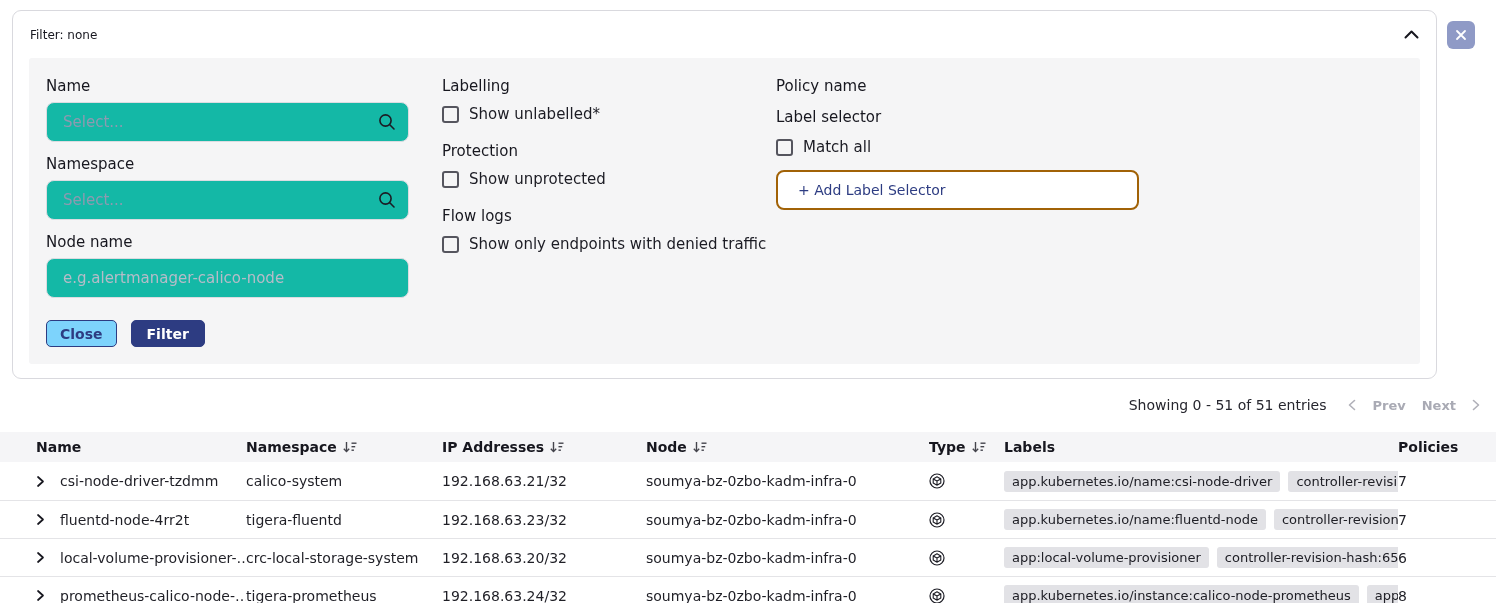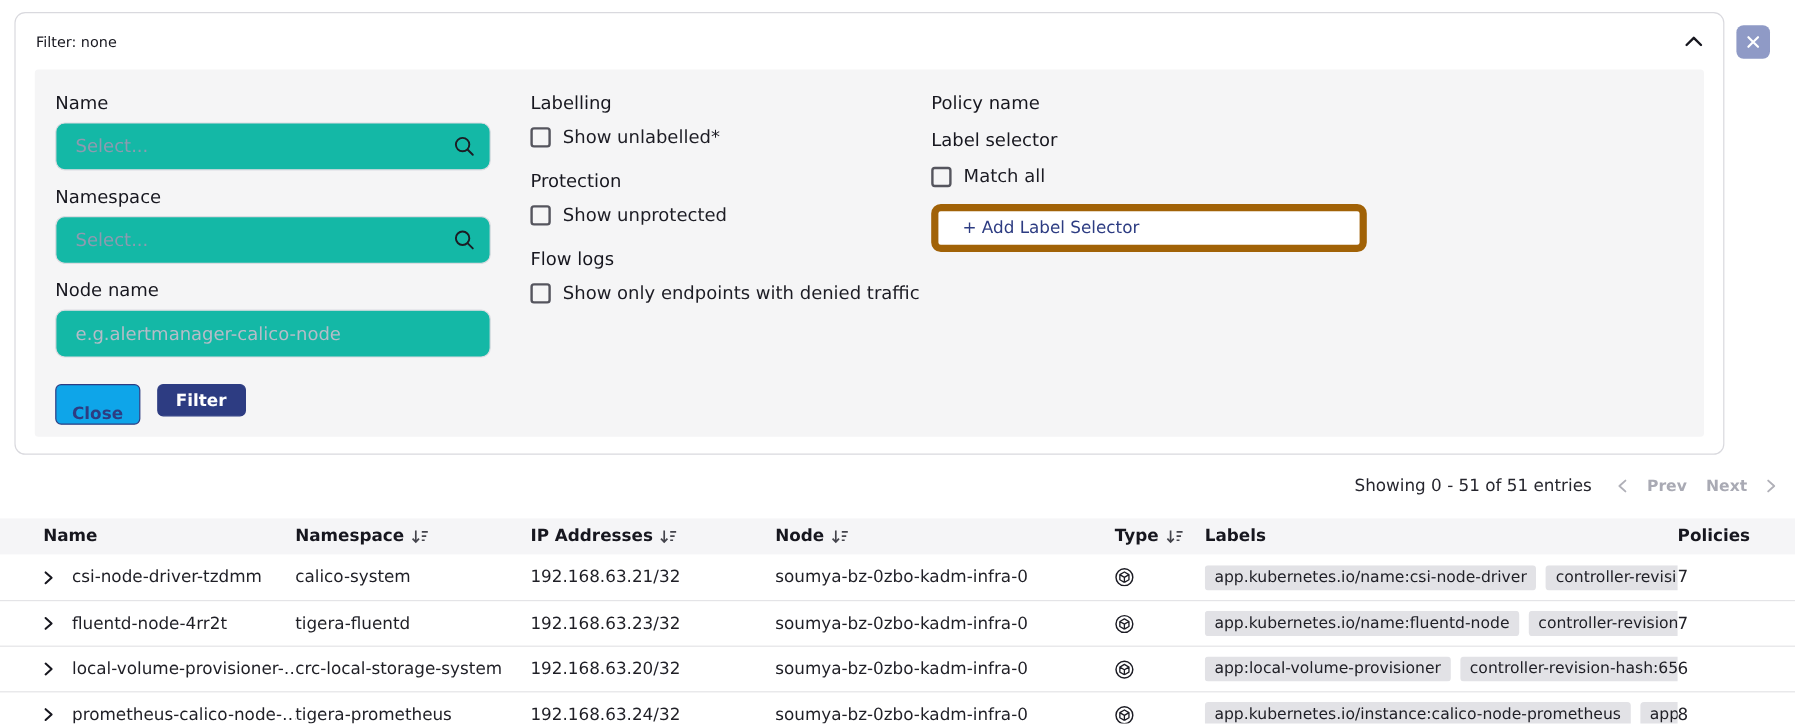--- a/index.html
+++ b/index.html
@@ -66,37 +66,37 @@
   .cb-row { display: flex; align-items: center; gap: 10px; margin-bottom: 4px; height: 20px; }
   .checkbox {
     width: 17px; height: 17px; flex: 0 0 17px;
     border: 2px solid #55555e; border-radius: 3px;
     background: transparent; cursor: pointer;
   }
   .cb-label { font-size: 15px; color: #1c1c24; cursor: pointer; }
 
   .btn-row { display: flex; gap: 14px; margin-top: 22px; }
   .btn-close {
-    background: #0ea5e9; color: #2d3c82;
+    background: #7dd3fc; color: #2d3c82;
     border: 1.5px solid #2d3c82; border-radius: 5px;
     font-family: inherit; font-size: 14px; font-weight: 600;
-    padding: 16px 13px; height: 27px; cursor: pointer;
+    padding: 4px 13px; height: 27px; cursor: pointer;
   }
   .btn-filter {
     background: #2d3c82; color: #fff;
     border: 1.5px solid #2d3c82; border-radius: 5px;
     font-family: inherit; font-size: 14px; font-weight: 600;
     padding: 4px 15px; height: 27px; cursor: pointer;
   }
 
   .match-all { margin-top: 11px; }
   .add-selector-btn {
     margin-top: 9px;
     width: 363px; height: 40px;
-    background: #fff; border: 6px solid #a16207; border-radius: 8px;
+    background: #fff; border: 2px solid #a16207; border-radius: 8px;
     color: #2d3c82; font-family: inherit; font-size: 14px; font-weight: 500;
     text-align: left; padding-left: 20px; cursor: pointer;
   }
 
   
   .pagination {
     position: absolute; top: 397px; right: 16px;
     display: flex; align-items: center; gap: 16px;
     font-size: 14px;
   }

